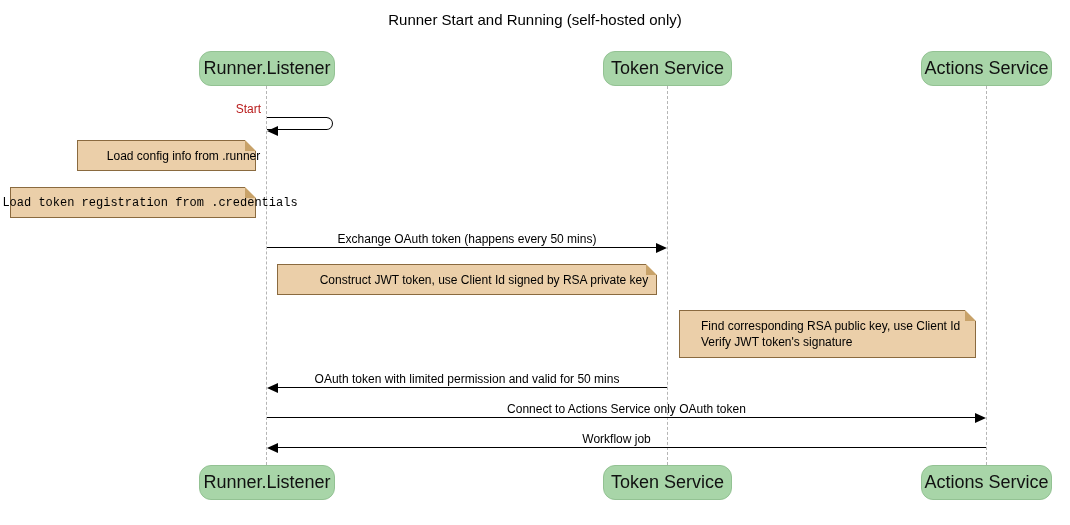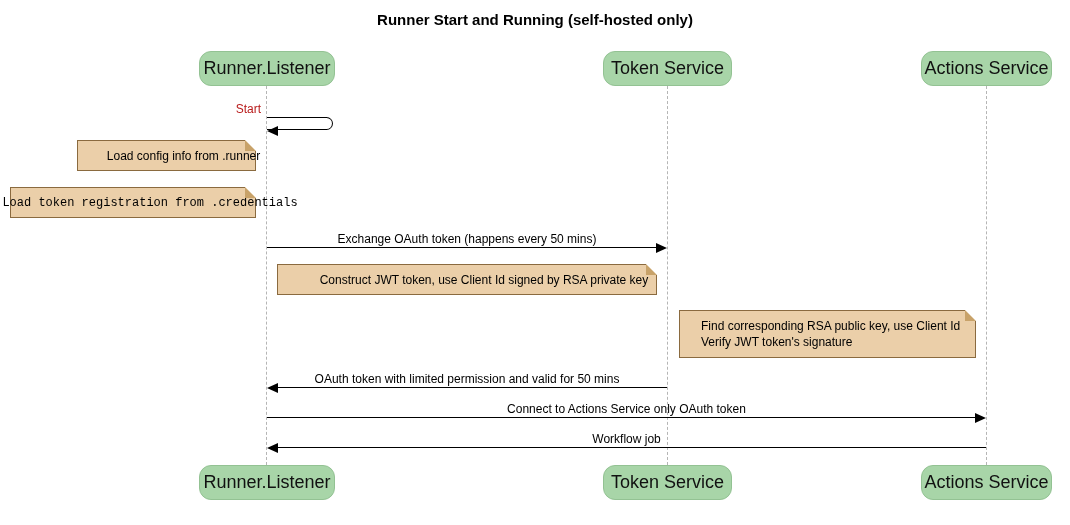--- a/index.html
+++ b/index.html
@@ -9,21 +9,21 @@
     height: 525px;
     background: #ffffff;
     font-family: "Liberation Sans", sans-serif;
     overflow: hidden;
   }
   .diagram-title {
     position: absolute;
     left: 0; right: 0; top: 11px;
     text-align: center;
     font-size: 15px;
-    font-weight: bold;
+    font-weight: normal;
     color: #000;
   }
   .participant {
     position: absolute;
     height: 35px;
     background: #a8d5a8;
     border: 1px solid #93c293;
     border-radius: 12px;
     display: flex;
     align-items: center;
@@ -157,21 +157,21 @@
   </div>
 
   <div class="msg-label" style="left:267px; top:372px; width:400px;">OAuth token with limited permission and valid for 50 mins</div>
   <div class="msg-line" style="left:272px; top:387px; width:395px;"></div>
   <div class="arrowhead-left" style="left:267px; top:383px;"></div>
 
   <div class="msg-label" style="left:267px; top:402px; width:719px;">Connect to Actions Service only OAuth token</div>
   <div class="msg-line" style="left:267px; top:417px; width:714px;"></div>
   <div class="arrowhead-right" style="left:975px; top:413px;"></div>
 
-  <div class="msg-label" style="left:267px; top:432px; width:719px;">Workflow job</div>
+  <div class="msg-label" style="left:257px; top:432px; width:719px;">Workflow job</div>
   <div class="msg-line" style="left:272px; top:447px; width:714px;"></div>
   <div class="arrowhead-left" style="left:267px; top:443px;"></div>
 
   <div class="participant" style="left:199px; top:465px; width:136px;">
     <span>Runner.Listener</span>
   </div>
   <div class="participant" style="left:603px; top:465px; width:129px;">
     <span>Token Service</span>
   </div>
   <div class="participant" style="left:921px; top:465px; width:131px;">

